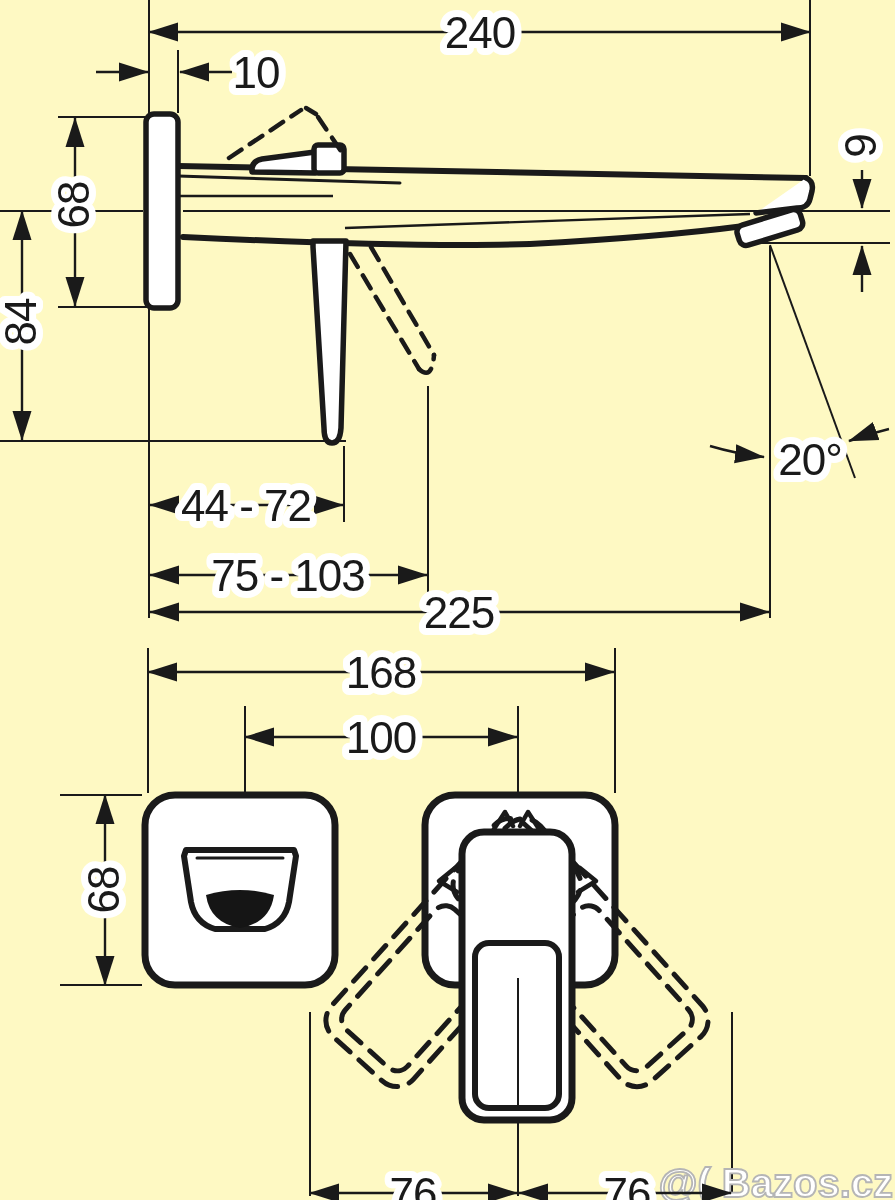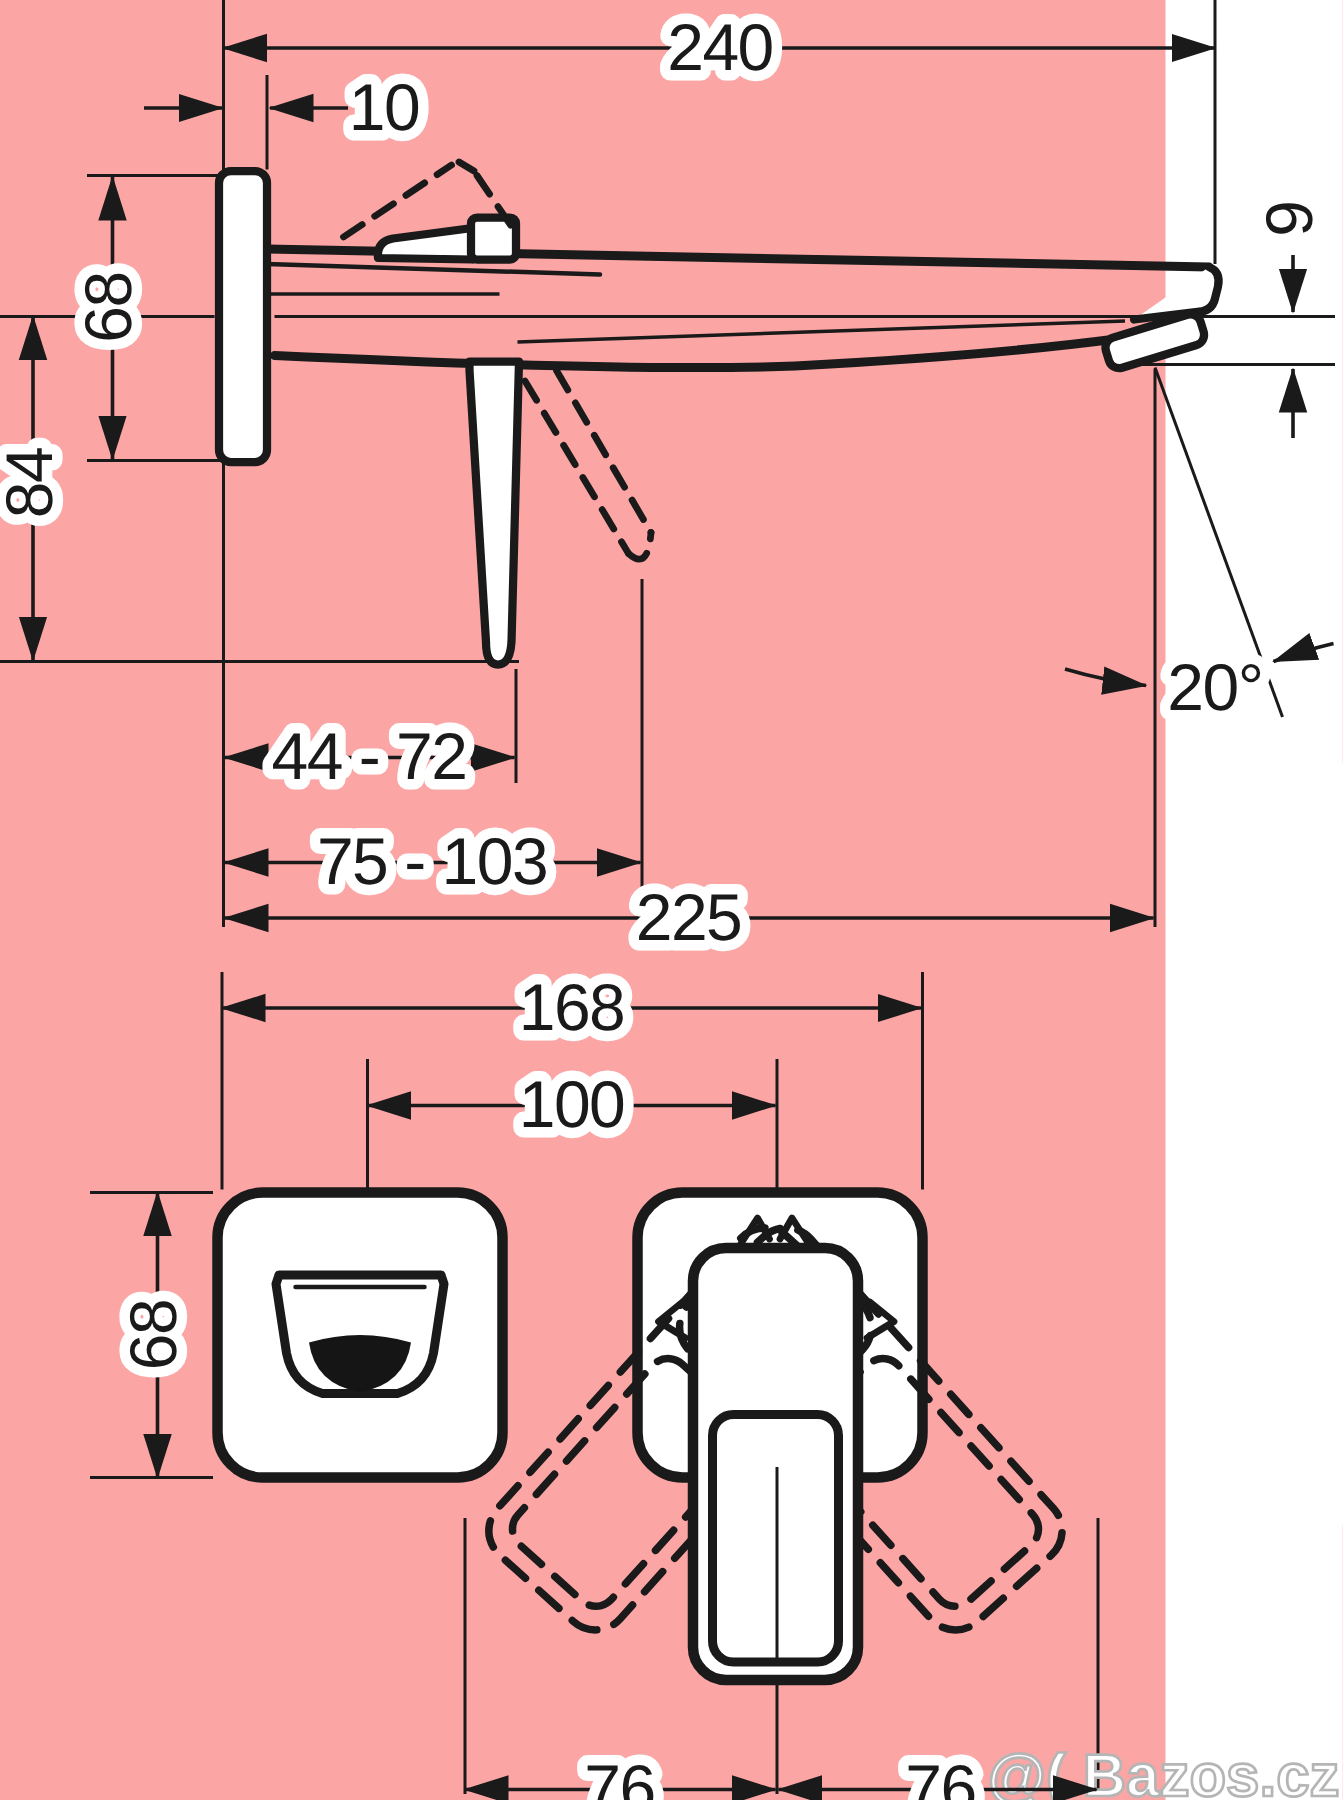--- a/index.html
+++ b/index.html
@@ -1,16 +1,16 @@
 <!DOCTYPE html>
 <html><head>
 <meta charset="utf-8">
 <style>
   html,body{margin:0;padding:0;background:#fff;}
-  .stage{width:777px;height:1200px;position:relative;background:#fca5a5;}
+  .stage{width:895px;height:1200px;position:relative;background:#fef9c3;}
   svg{display:block;}
   .ext{stroke:#1a1a1a;stroke-width:2;fill:none;}
   .dim{stroke:#1a1a1a;stroke-width:2.4;fill:none;}
   .thin{stroke:#1a1a1a;stroke-width:2.4;fill:none;}
   .body5{stroke:#1a1a1a;stroke-width:5.5;fill:#fff;stroke-linejoin:round;stroke-linecap:round;}
   .body7{stroke:#1a1a1a;stroke-width:7;fill:#fff;stroke-linejoin:round;}
   .edge6{stroke:#1a1a1a;stroke-width:6;fill:none;stroke-linecap:round;stroke-linejoin:round;}
   .edge3{stroke:#1a1a1a;stroke-width:3;fill:none;stroke-linecap:round;}
   .dash{stroke:#1a1a1a;stroke-width:4.5;fill:none;stroke-dasharray:15 10;stroke-linecap:round;}
   .dash2{stroke:#1a1a1a;stroke-width:5;fill:none;stroke-dasharray:18 12;stroke-linecap:round;}

